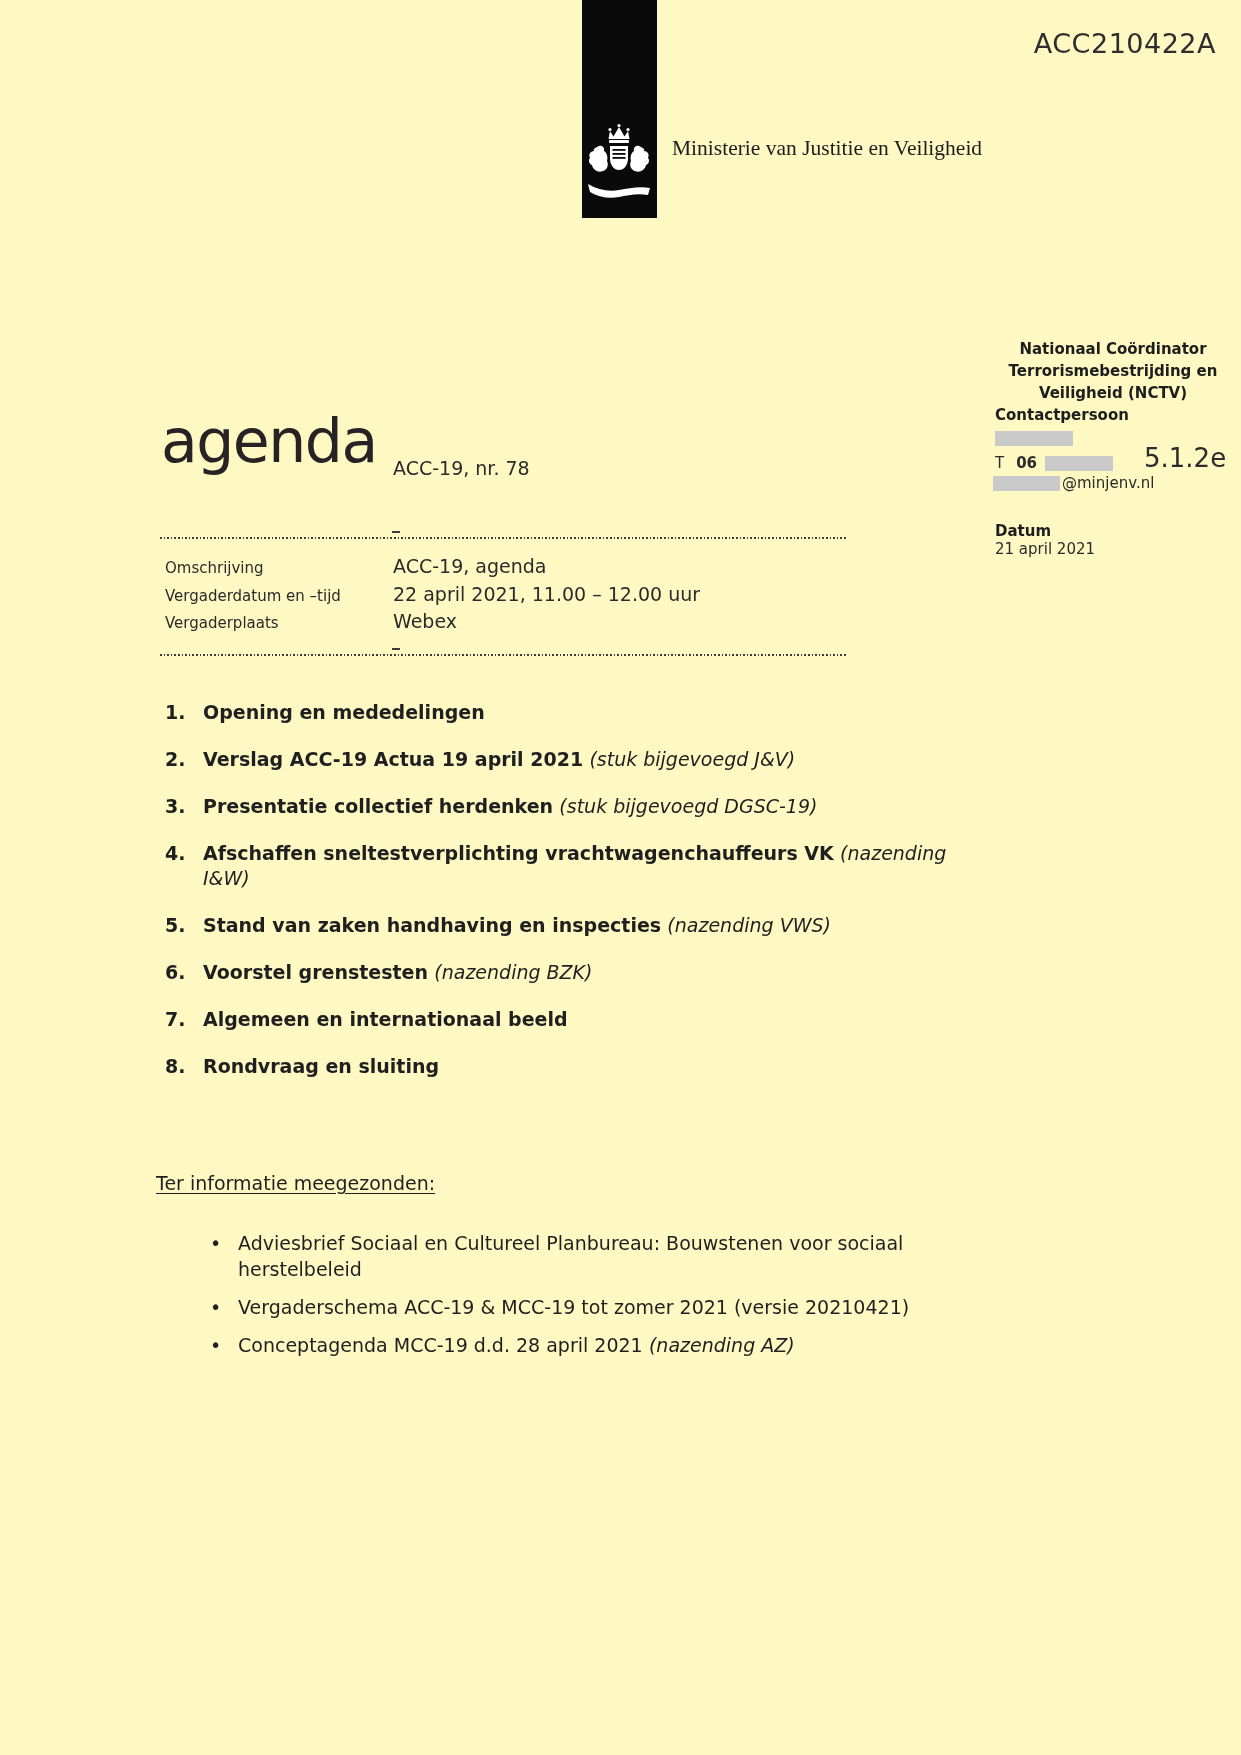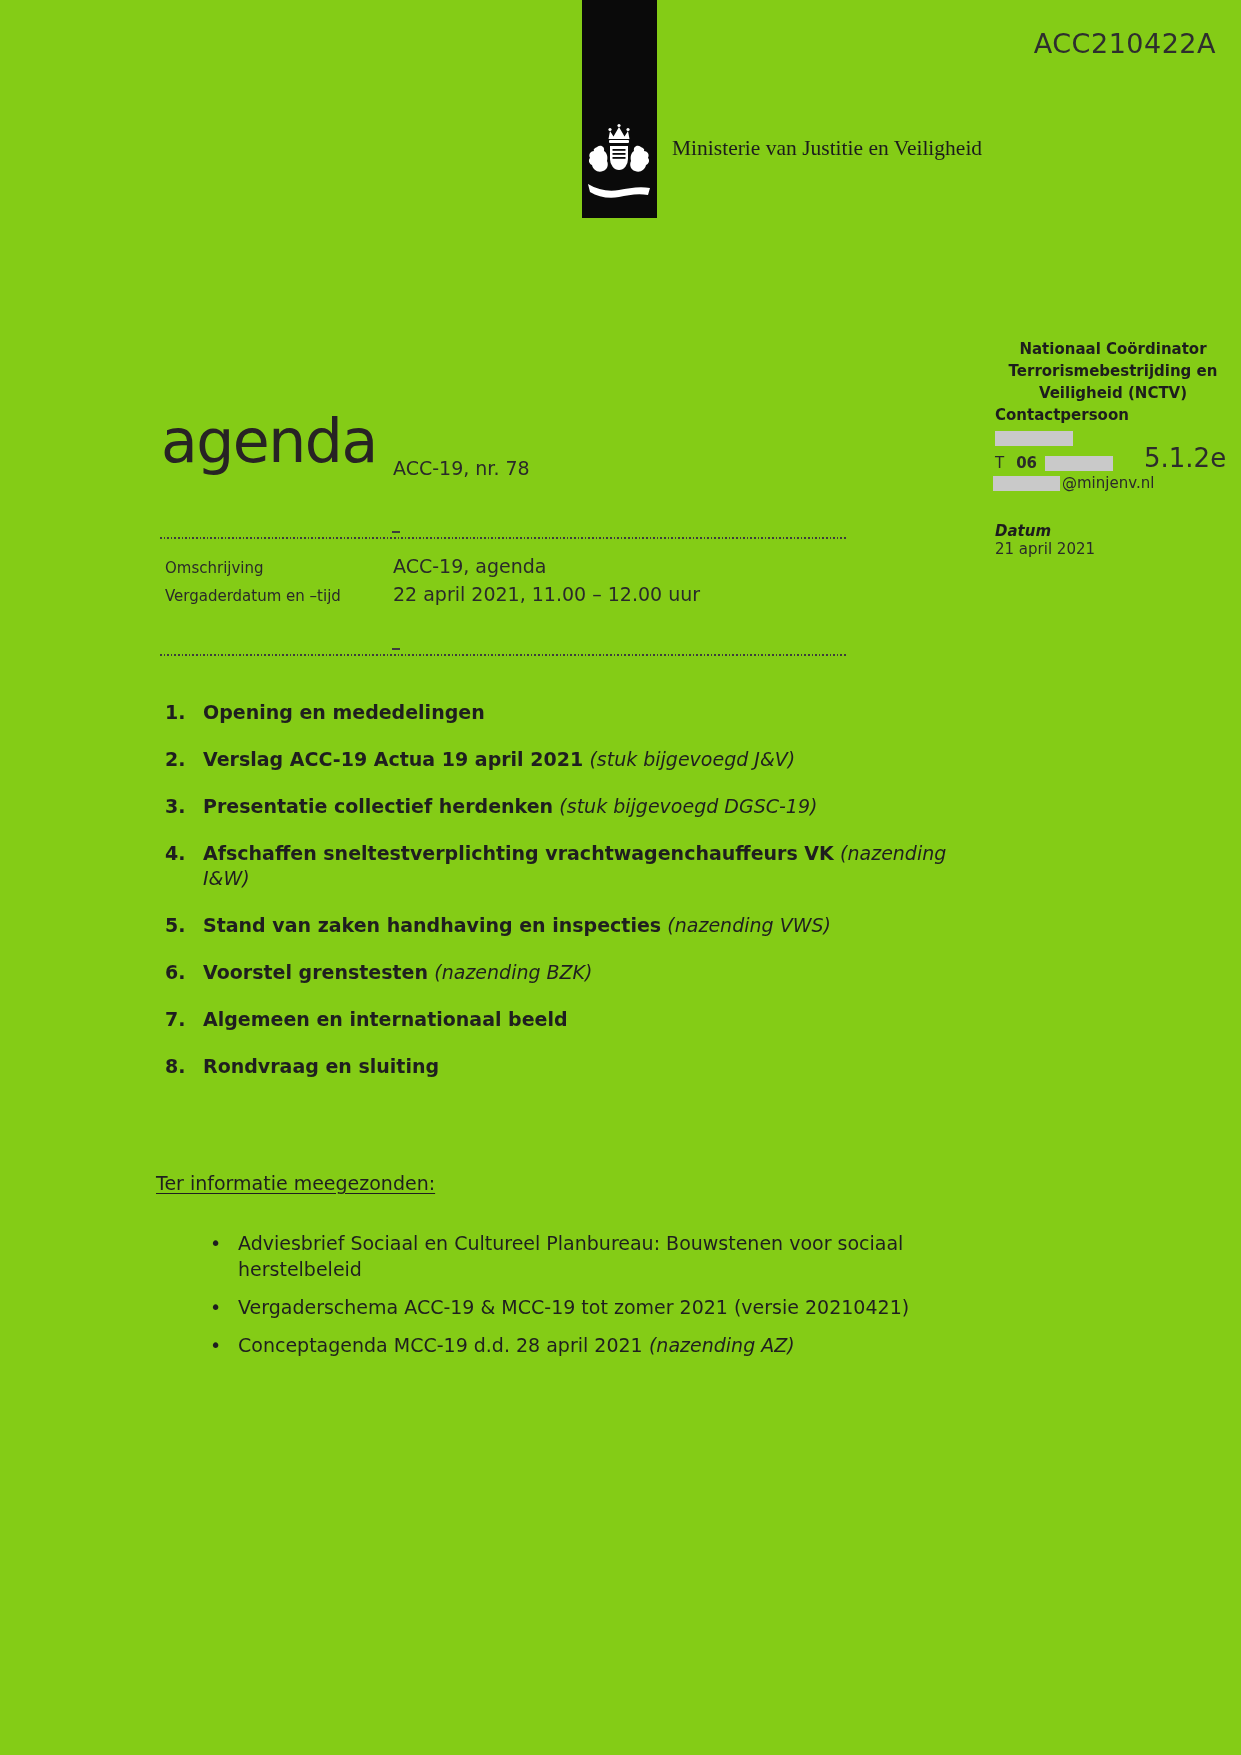--- a/index.html
+++ b/index.html
@@ -1,18 +1,18 @@
 <!DOCTYPE html>
 <html><head>
 <meta charset="utf-8">
 <style>
   html,body{margin:0;padding:0;background:#e8e8e8;}
   #page{
     position:relative;width:1241px;height:1755px;margin:0 auto;
-    background:#84cc16;overflow:hidden;
+    background:#fef9c3;overflow:hidden;
     font-family:"DejaVu Sans","Liberation Sans",sans-serif;color:#212121;
   }
   
   .doc-ref{position:absolute;left:1016px;top:28px;width:200px;
     font-size:27px;color:#2e2e2e;letter-spacing:.5px;text-align:right;}
   
   .band{position:absolute;left:582px;top:0;width:75px;height:218px;background:#0a0a0a;}
   .emblem{position:absolute;left:584px;top:122px;width:70px;height:84px;}
   .ministry{position:absolute;left:672px;top:136px;width:420px;
     font-family:"Liberation Serif","DejaVu Serif",serif;font-size:21.5px;color:#1c1c1c;}
@@ -105,39 +105,43 @@
   </div>
   <div class="sb sb-contact" style="position:absolute;">Contactpersoon</div>
   <div class="redact r1"></div>
   <div class="row-phone sb-row">
     <span>T</span><span class="p06">06</span><span class="redact"></span>
   </div>
   <div class="code512e">5.1.2e</div>
   <div class="row-email sb-row">
     <span class="redact"></span><span>@minjenv.nl</span>
   </div>
-  <div class="sb sb-datum-label" style="position:absolute;font-style:italic;">Datum</div>
+  <div class="sb sb-datum-label" style="position:absolute;">Datum</div>
   <div class="sb sb-datum-value" style="position:absolute;">21 april 2021</div>
 
   <div class="title-word">agenda</div>
   <div class="title-ref">ACC-19, nr. 78</div>
 
   <div class="dashmark dm1"></div>
   <div class="dotline dl1"></div>
   <div class="dashmark dm2"></div>
   <div class="dotline dl2"></div>
 
   <div class="meta">
     <div class="mrow">
       <div class="mlabel">Omschrijving</div>
       <div class="mvalue">ACC-19, agenda</div>
     </div>
     <div class="mrow">
       <div class="mlabel">Vergaderdatum en –tijd</div>
       <div class="mvalue">22 april 2021, 11.00 – 12.00 uur</div>
+    </div>
+    <div class="mrow">
+      <div class="mlabel">Vergaderplaats</div>
+      <div class="mvalue">Webex</div>
     </div>
   </div>
 
   <div class="items">
     <div class="item">
       <div class="num">1.</div>
       <div class="txt"><b>Opening en mededelingen</b></div>
     </div>
     <div class="item">
       <div class="num">2.</div>

